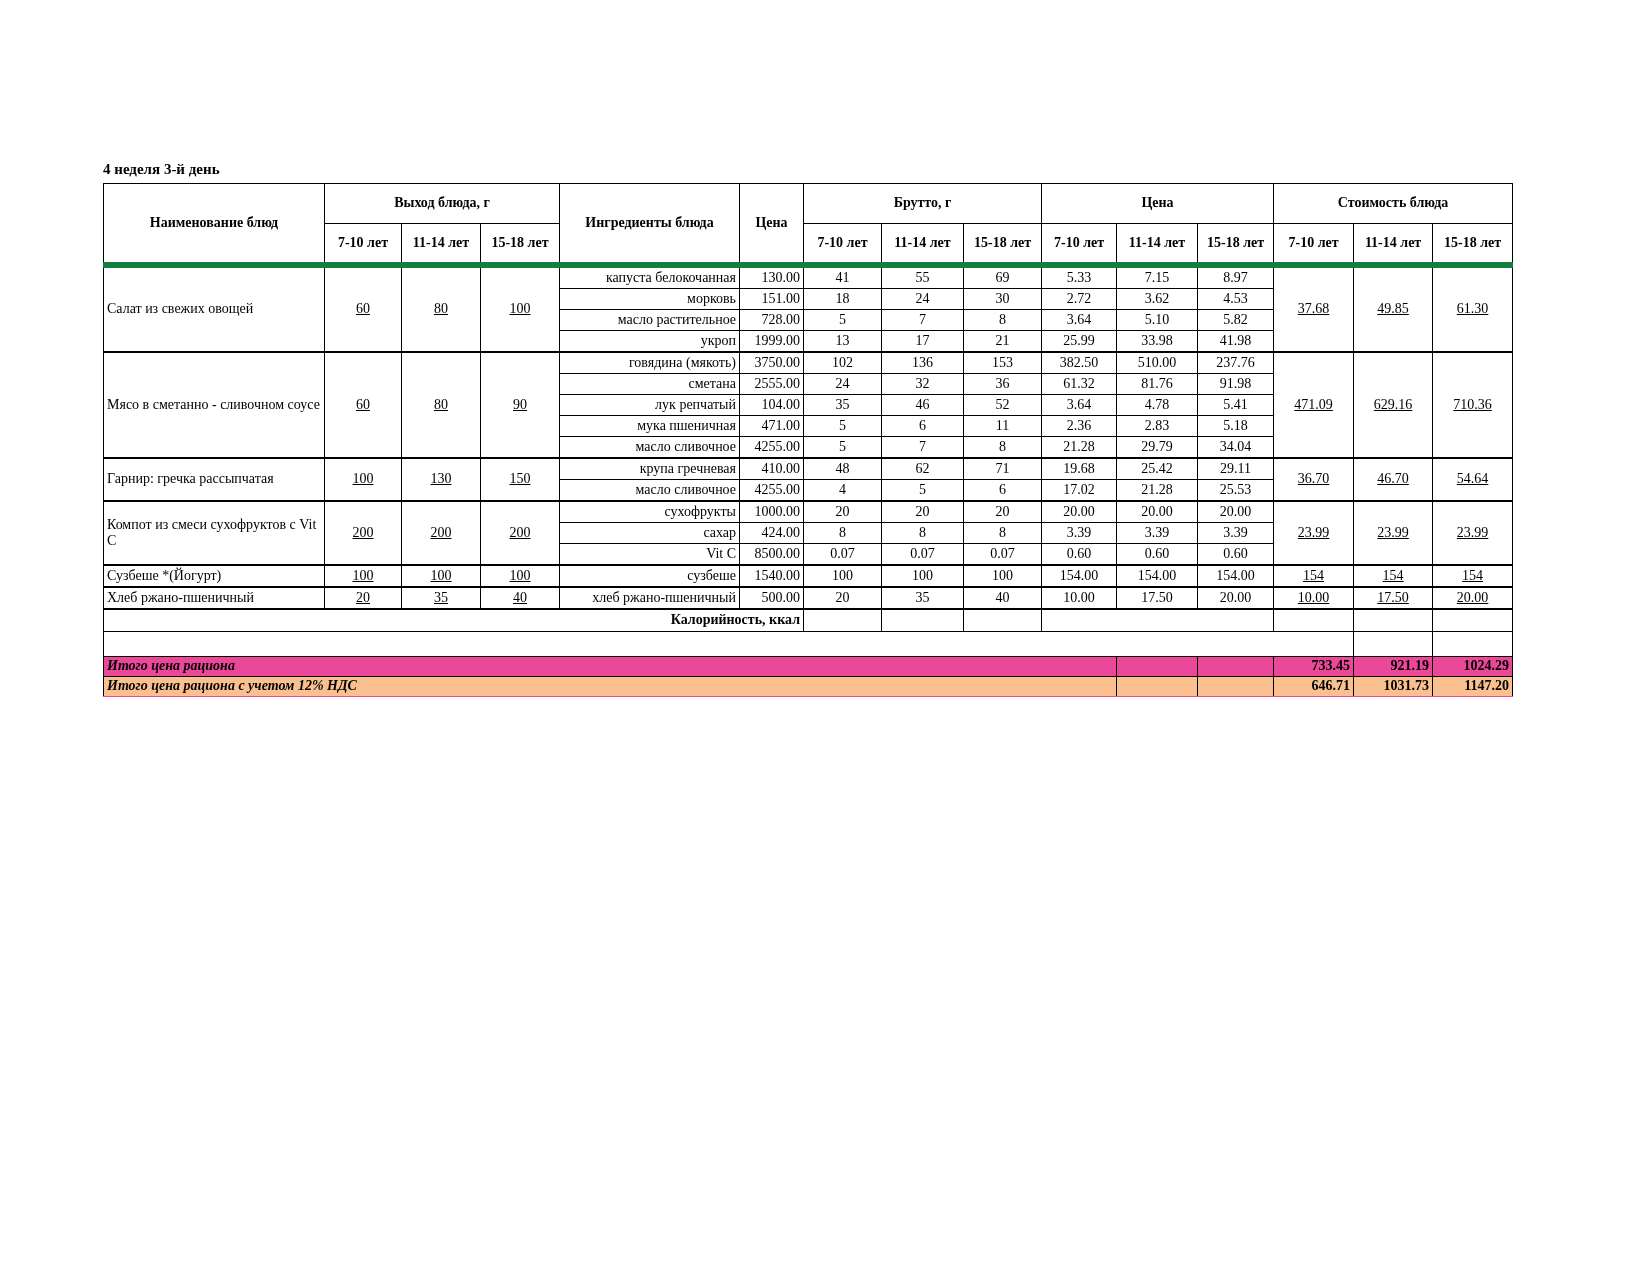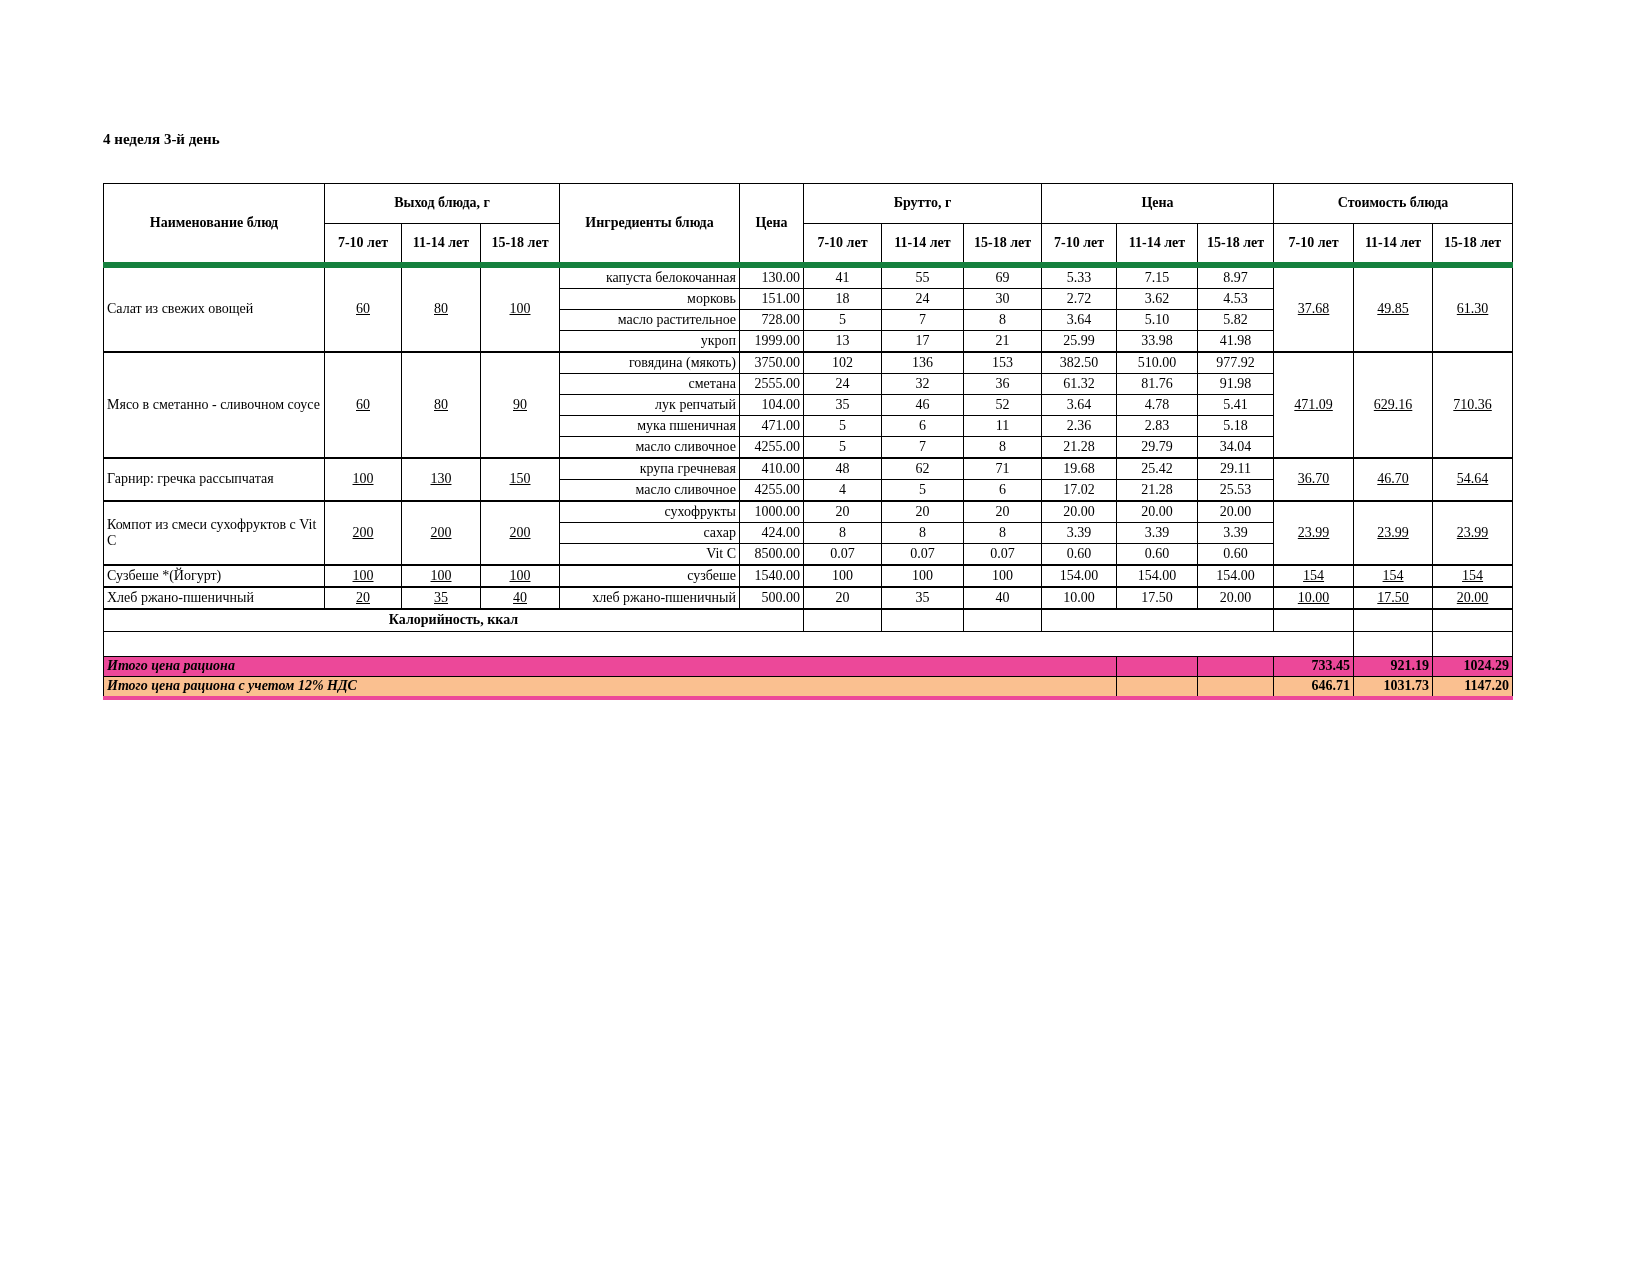--- a/index.html
+++ b/index.html
@@ -1,21 +1,21 @@
 <!DOCTYPE html>
 <html><head>
 <meta charset="utf-8">
 <style>
   html,body{margin:0;padding:0;}
   body{
     width:1650px;height:1275px;background:#ffffff;position:relative;
     font-family:"Liberation Serif", serif;color:#000;
   }
   .doc-title{
-    position:absolute;left:103px;top:131px;
+    position:absolute;left:103px;top:161px;
     font-size:15px;font-weight:bold;
   }
   table.menu{
     position:absolute;left:103px;top:183px;
     border-collapse:collapse;table-layout:fixed;
     width:1409px;
   }
   table.menu td, table.menu th{
     border:1px solid #000;
     font-size:14px;
@@ -30,26 +30,26 @@
   thead tr.h2 th{height:38px;margin-left:36px;}
   thead th.hbot{border-bottom:6px solid #15803d;}
   tbody.rows td{height:20px;}
   td.dish{text-align:left;vertical-align:top;}
   td.ing{text-align:right;white-space:nowrap;}
   td.c{text-align:center;}
   td.r{text-align:right;}
   td.vtop{vertical-align:top;text-decoration:underline;}
   tr.group-start td{border-top:2px solid #000;}
   tr.cal-row td{border-top:2px solid #000;height:21px;}
-  tr.cal-row td.cal-label{font-weight:bold;text-align:center;}
+  tr.cal-row td.cal-label{font-weight:bold;text-align:right;}
   tr.spacer-row td{height:24px;}
   tr.total-row td{height:19px;font-weight:bold;font-style:italic;}
   tr.total-row td.tval{font-style:normal;}
   tr.row-yellow td{background:#ec4899;}
-  tr.row-tan td{background:#FAC090;border-bottom:4px solid #ec4899;}
+  tr.row-tan td{background:#FAC090;border-bottom:1px solid #ec4899;}
   tr.total-row td.tlabel{text-align:left;}
   tr.total-row td.tval{text-align:right;font-weight:bold;}
 </style>
 </head>
 <body>
 
 <div class="doc-title">4 неделя 3-й день</div>
 
 <table class="menu">
   <colgroup>
@@ -147,21 +147,21 @@
         <td rowspan="5" class="c vtop">60</td>
         <td rowspan="5" class="c vtop">80</td>
         <td rowspan="5" class="c vtop">90</td>
         <td class="ing">говядина (мякоть)</td>
         <td class="r">3750.00</td>
         <td class="c">102</td>
         <td class="c">136</td>
         <td class="c">153</td>
         <td class="c">382.50</td>
         <td class="c">510.00</td>
-        <td class="c">977.92</td>
+        <td class="c">237.76</td>
         <td rowspan="5" class="c vtop">471.09</td>
         <td rowspan="5" class="c vtop">629.16</td>
         <td rowspan="5" class="c vtop">710.36</td>
       </tr>
       <tr>
         <td class="ing">сметана</td>
         <td class="r">2555.00</td>
         <td class="c">24</td>
         <td class="c">32</td>
         <td class="c">36</td>

